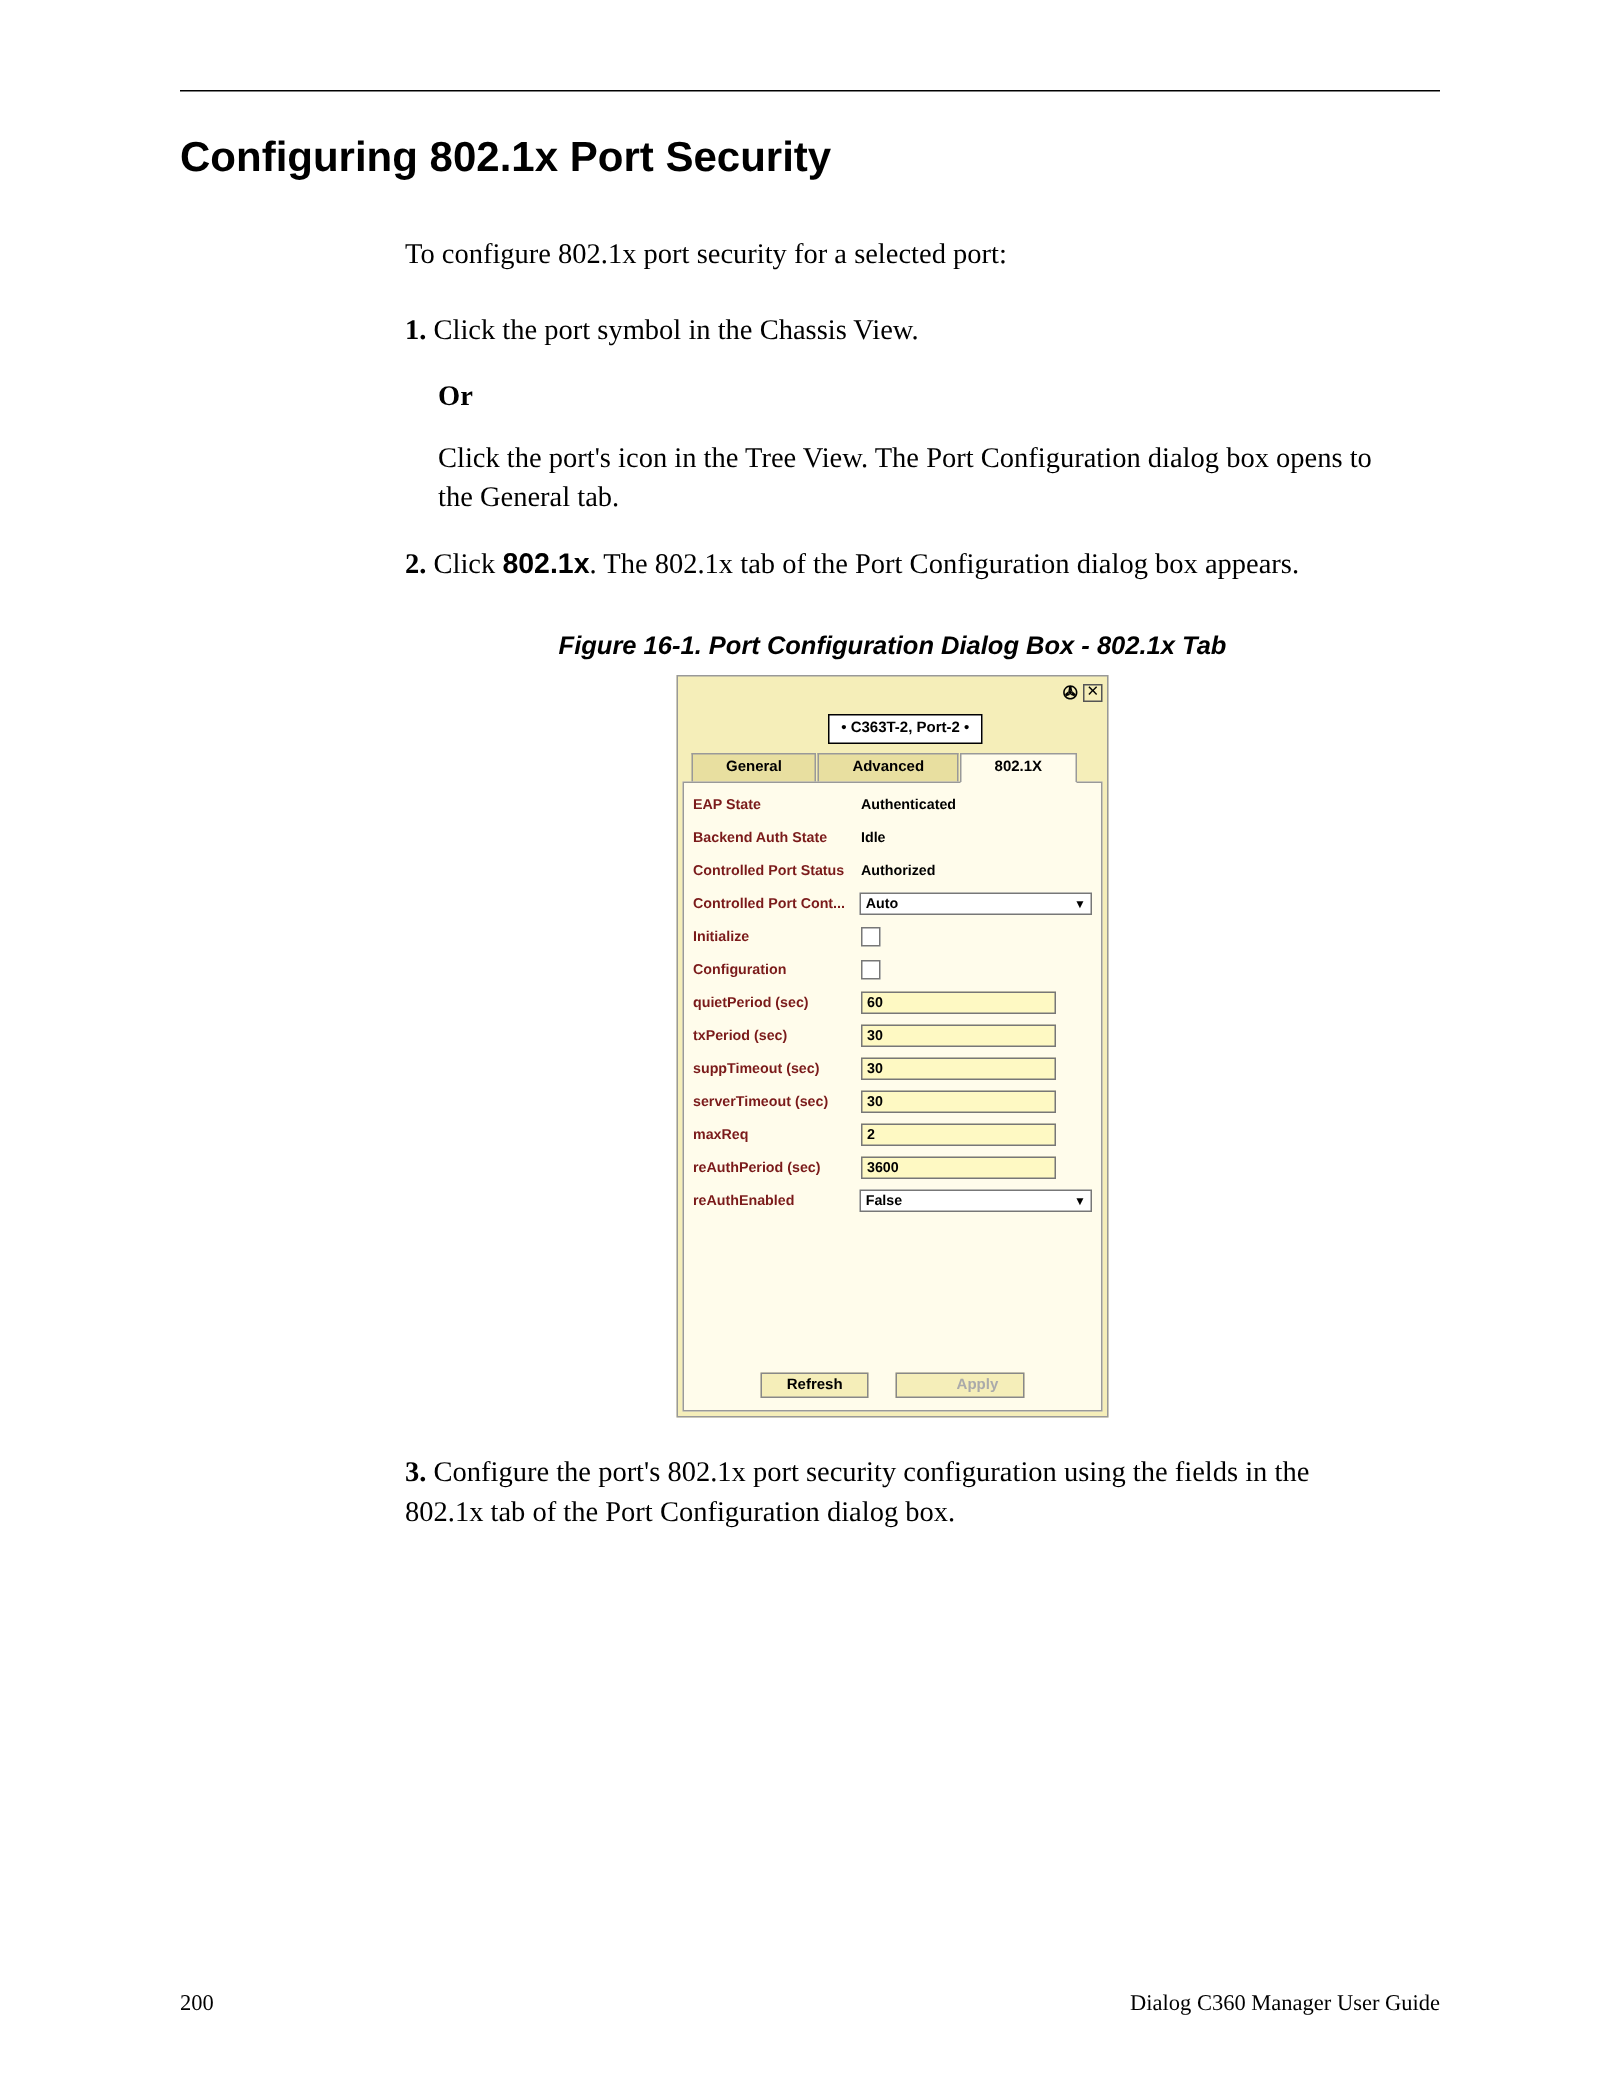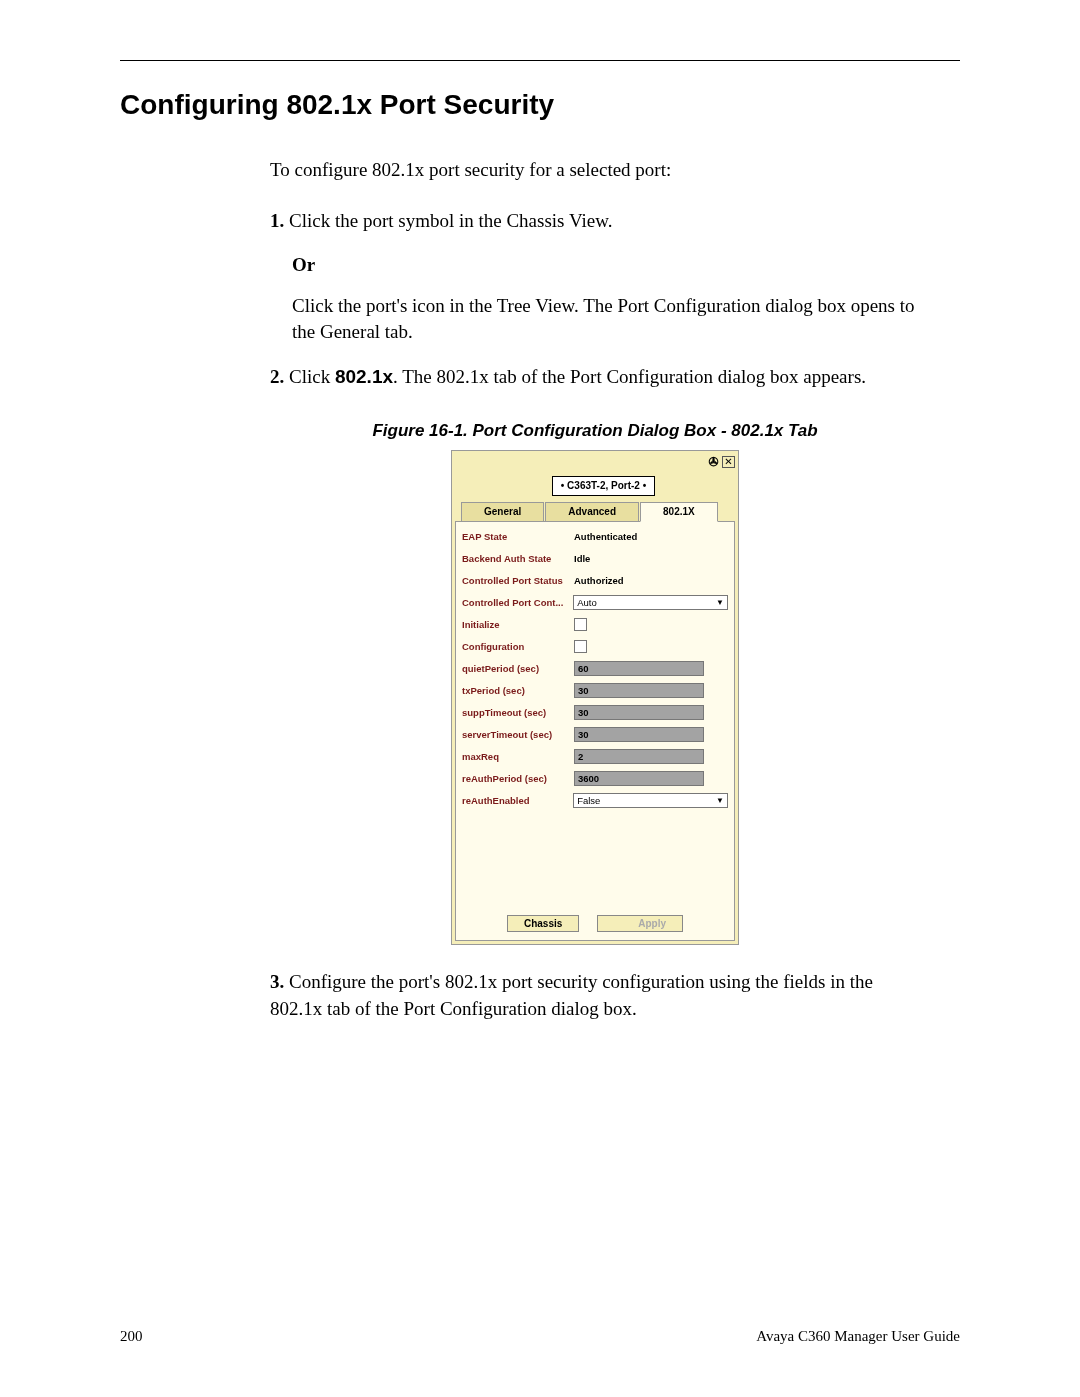--- a/index.html
+++ b/index.html
@@ -137,37 +137,37 @@
     font-size: 9.5px;
     color: #7a1a1a;
   }
   .form-value {
     font-weight: bold;
     font-size: 9.5px;
     flex: 1;
   }
   .form-input {
     border: 1px solid #777;
-    background: #a3a3a3;
+    background: #fef9c3;
     height: 15px;
     width: 130px;
     padding: 0 3px;
     font-weight: bold;
     font-size: 9.5px;
     font-family: Arial, Helvetica, sans-serif;
     display: flex;
     align-items: center;
   }
   .form-select {
     border: 1px solid #777;
     background: #fff;
     height: 15px;
     width: 156px;
     padding: 0 3px;
-    font-weight: normal;
+    font-weight: bold;
     font-size: 9.5px;
     display: flex;
     align-items: center;
     justify-content: space-between;
   }
   .select-caret {
     font-size: 8px;
   }
   .form-checkbox {
     width: 13px; height: 13px;
@@ -312,31 +312,31 @@
 
           <div class="form-row">
             <div class="form-label">reAuthEnabled</div>
             <div class="form-select">
               <span>False</span>
               <span class="select-caret">▼</span>
             </div>
           </div>
 
           <div class="button-row">
-            <button class="dlg-button">Chassis</button>
+            <button class="dlg-button">Refresh</button>
             <button class="dlg-button disabled">Apply</button>
           </div>
         </div>
       </div>
     </div>
 
     <div class="step">
       <span class="step-num">3.</span>
       <span>Configure the port's 802.1x port security configuration using the fields in the 802.1x tab of the Port Configuration dialog box.</span>
     </div>
 
   </div>
 </div>
 
 <div class="footer">
   <span>200</span>
-  <span>Avaya C360 Manager User Guide</span>
+  <span>Dialog C360 Manager User Guide</span>
 </div>
 
 </body></html>

